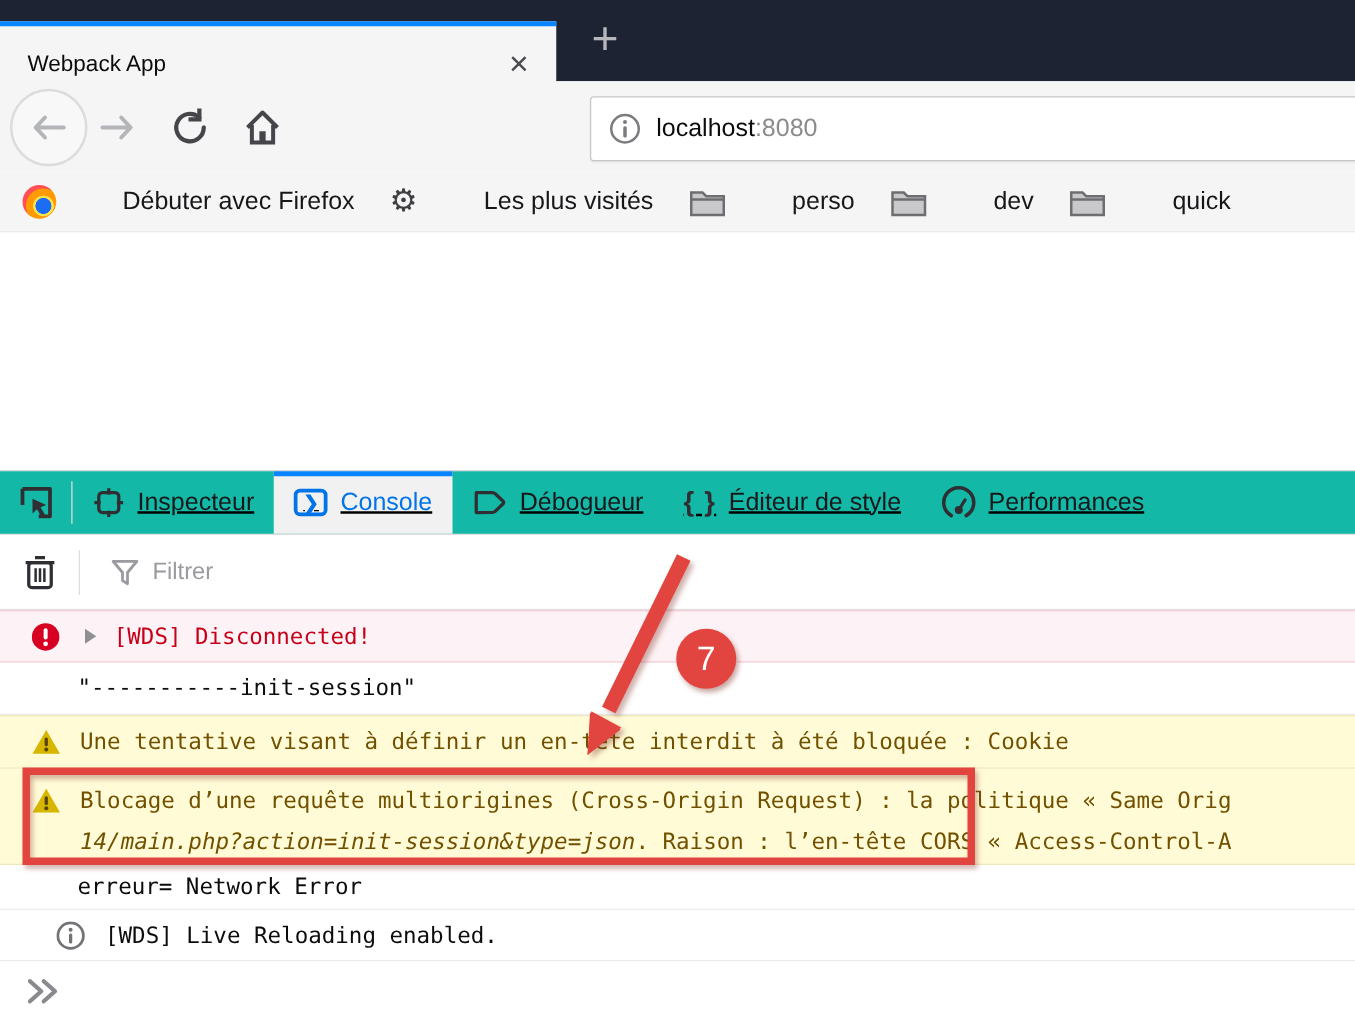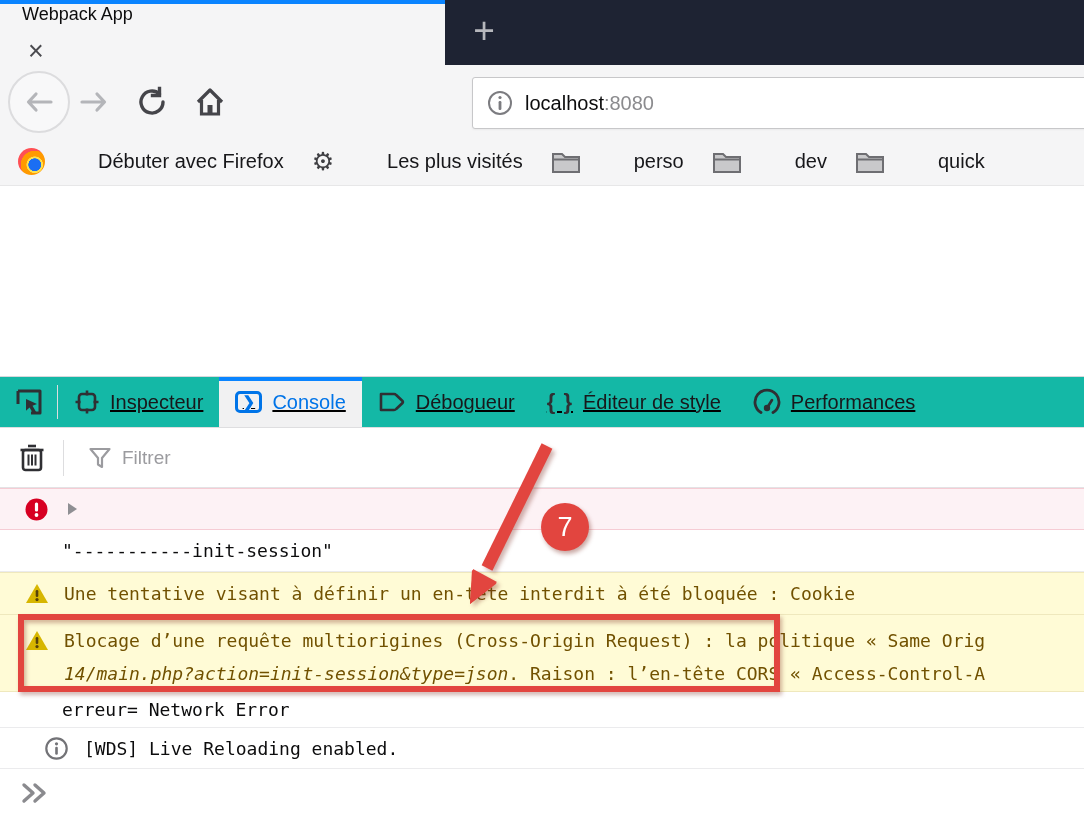--- a/index.html
+++ b/index.html
@@ -2,22 +2,22 @@
 <html><head>
 <meta charset="utf-8">
 <style>
   * { margin:0; padding:0; box-sizing:border-box; }
   html,body { width:1084px; height:817px; overflow:hidden; background:#fff;
               font-family:"Liberation Sans", sans-serif; }
   .stage { position:relative; width:1084px; height:817px; display:flex; flex-direction:column; }
 
   
   .tabbar { position:relative; height:65px; background:#1e2333; flex:0 0 auto; }
-  .tab-active { position:absolute; left:0; top:0; width:445px; height:65px; background:#f5f5f6;
-                border-top:4px solid #0a84ff; display:flex; align-items:flex-start; padding:0 16px 0 22px;flex-direction:column; }
+  .tab-active { position:absolute; left:0; top:17px; width:445px; height:65px; background:#f5f5f6;
+                border-top:4px solid #0a84ff; display:flex; align-items:center; padding:0 16px 0 22px; }
   .tab-title { font-size:18px; color:#0c0c0d; flex:1 1 auto; }
   .tab-close { font-size:27px; color:#4a4a4f; line-height:1; padding:0 6px; cursor:default; }
   .newtab-btn { position:absolute; left:462px; top:8px; width:44px; height:46px; color:#b6b7bc;
                 font-size:37px; font-weight:300; display:flex; align-items:center; justify-content:center; }
 
   
   .navbar { height:73px; background:#f5f5f6; display:flex; align-items:center; flex:0 0 auto; position:relative; }
   .nav-btn { display:flex; align-items:center; justify-content:center; }
   .btn-back { width:62px; height:62px; border:2px solid #dcdcde; border-radius:50%; margin-left:8px; background:#f8f8f9; }
   .btn-fwd { width:44px; height:44px; margin-left:2px; }
@@ -231,20 +231,21 @@
       <input class="filter-input" type="text" placeholder="Filtrer" style="">
     </div>
 
     <div class="crow row-error">
       <svg class="ic" width="23" height="23" viewBox="0 0 23 23">
         <circle cx="11.5" cy="11.5" r="11" fill="#d70022"></circle>
         <rect x="9.9" y="4.5" width="3.2" height="9" rx="1.5" fill="#fff"></rect>
         <circle cx="11.5" cy="17" r="1.9" fill="#fff"></circle>
       </svg>
       <span class="expander"></span>
+      <span class="msg">[WDS] Disconnected!</span>
     </div>
 
     <div class="crow row-log">
       <span class="msg">"-----------init-session"</span>
     </div>
 
     <div class="crow row-warn row-warn1">
       <svg class="ic" width="24" height="21" viewBox="0 0 24 21" style="margin-top:0">
         <path d="M12 1 L23 20 H1 z" fill="#d7b600"></path>
         <rect x="10.7" y="7" width="2.6" height="7" rx="1.2" fill="#57430a"></rect>

